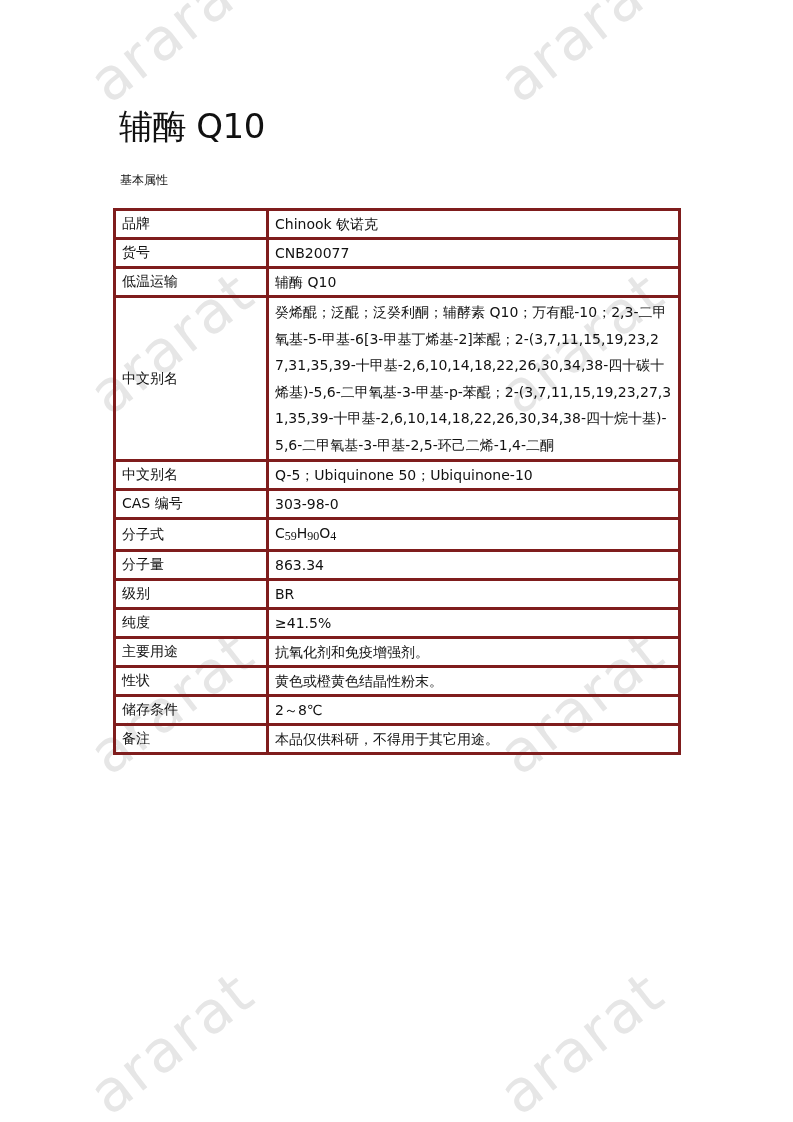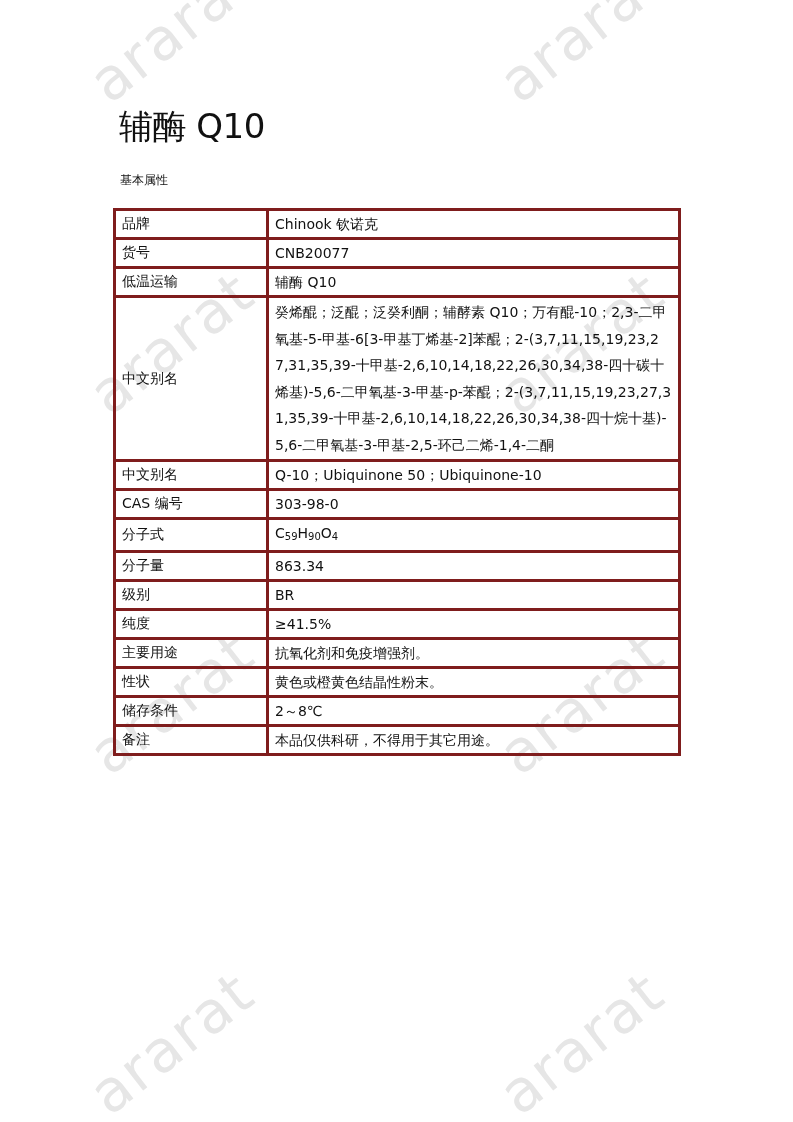--- a/index.html
+++ b/index.html
@@ -22,21 +22,21 @@
       position: absolute; left: 120px; top: 172px; font-size: 12px; z-index: 1;
     }
     table {
       position: absolute; left: 113px; top: 208px; width: 568px;
       border-collapse: collapse; z-index: 1; font-size: 14px;
     }
     td { border: 3px solid #7f1d1d; padding: 0 6px; vertical-align: middle; }
     td.k { width: 138px; height: 26px; }
     td.v { line-height: 26px; height: 26px; margin-top: 16px; }
     td.v.multi { line-height: 26.5px; padding-top: 1px; padding-bottom: 1px; word-break: break-all; }
-    sub { font-size: 10px; vertical-align: -2px; }
+    sub { font-size: 12px; vertical-align: -2px; font-family: Liberation Serif, serif; }
   </style>
 </head>
 <body>
 
 <div class="wm" style="left:118px; top:48px;">ararat</div>
 <div class="wm" style="left:528px; top:48px;">ararat</div>
 <div class="wm" style="left:118px; top:360px;">ararat</div>
 <div class="wm" style="left:528px; top:360px;">ararat</div>
 <div class="wm" style="left:118px; top:720px;">ararat</div>
 <div class="wm" style="left:528px; top:720px;">ararat</div>
@@ -59,21 +59,21 @@
     <tr>
       <td class="k">低温运输</td>
       <td class="v">辅酶 Q10</td>
     </tr>
     <tr>
       <td class="k">中文别名</td>
       <td class="v multi">癸烯醌；泛醌；泛癸利酮；辅酵素 Q10；万有醌-10；2,3-二甲氧基-5-甲基-6[3-甲基丁烯基-2]苯醌；2-(3,7,11,15,19,23,27,31,35,39-十甲基-2,6,10,14,18,22,26,30,34,38-四十碳十烯基)-5,6-二甲氧基-3-甲基-p-苯醌；2-(3,7,11,15,19,23,27,31,35,39-十甲基-2,6,10,14,18,22,26,30,34,38-四十烷十基)-5,6-二甲氧基-3-甲基-2,5-环己二烯-1,4-二酮</td>
     </tr>
     <tr>
       <td class="k">中文别名</td>
-      <td class="v">Q-10；Ubiquinone 50；Ubiquinone-10</td>
+      <td class="v">Q-5；Ubiquinone 50；Ubiquinone-10</td>
     </tr>
     <tr>
       <td class="k">CAS 编号</td>
       <td class="v">303-98-0</td>
     </tr>
     <tr>
       <td class="k">分子式</td>
       <td class="v">C<sub>59</sub>H<sub>90</sub>O<sub>4</sub></td>
     </tr>
     <tr>

